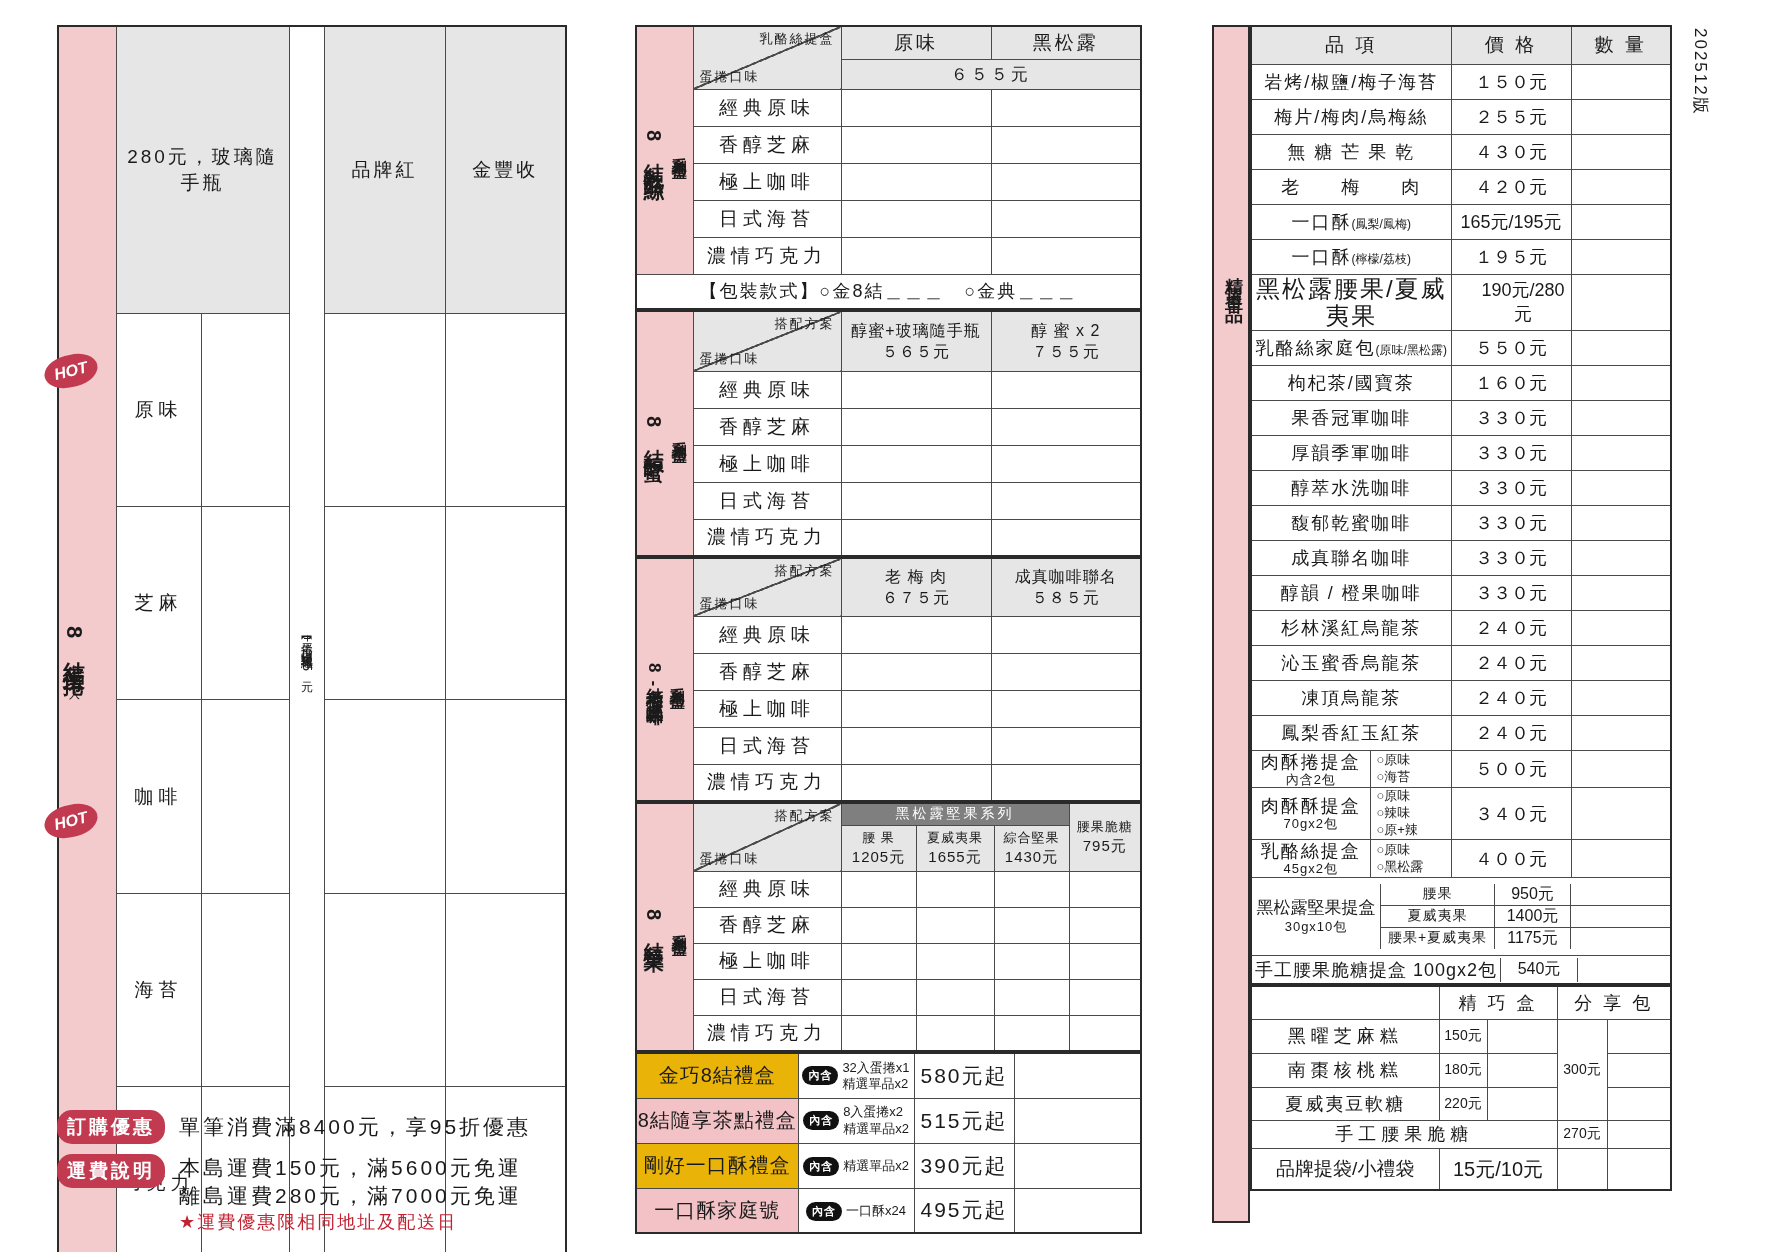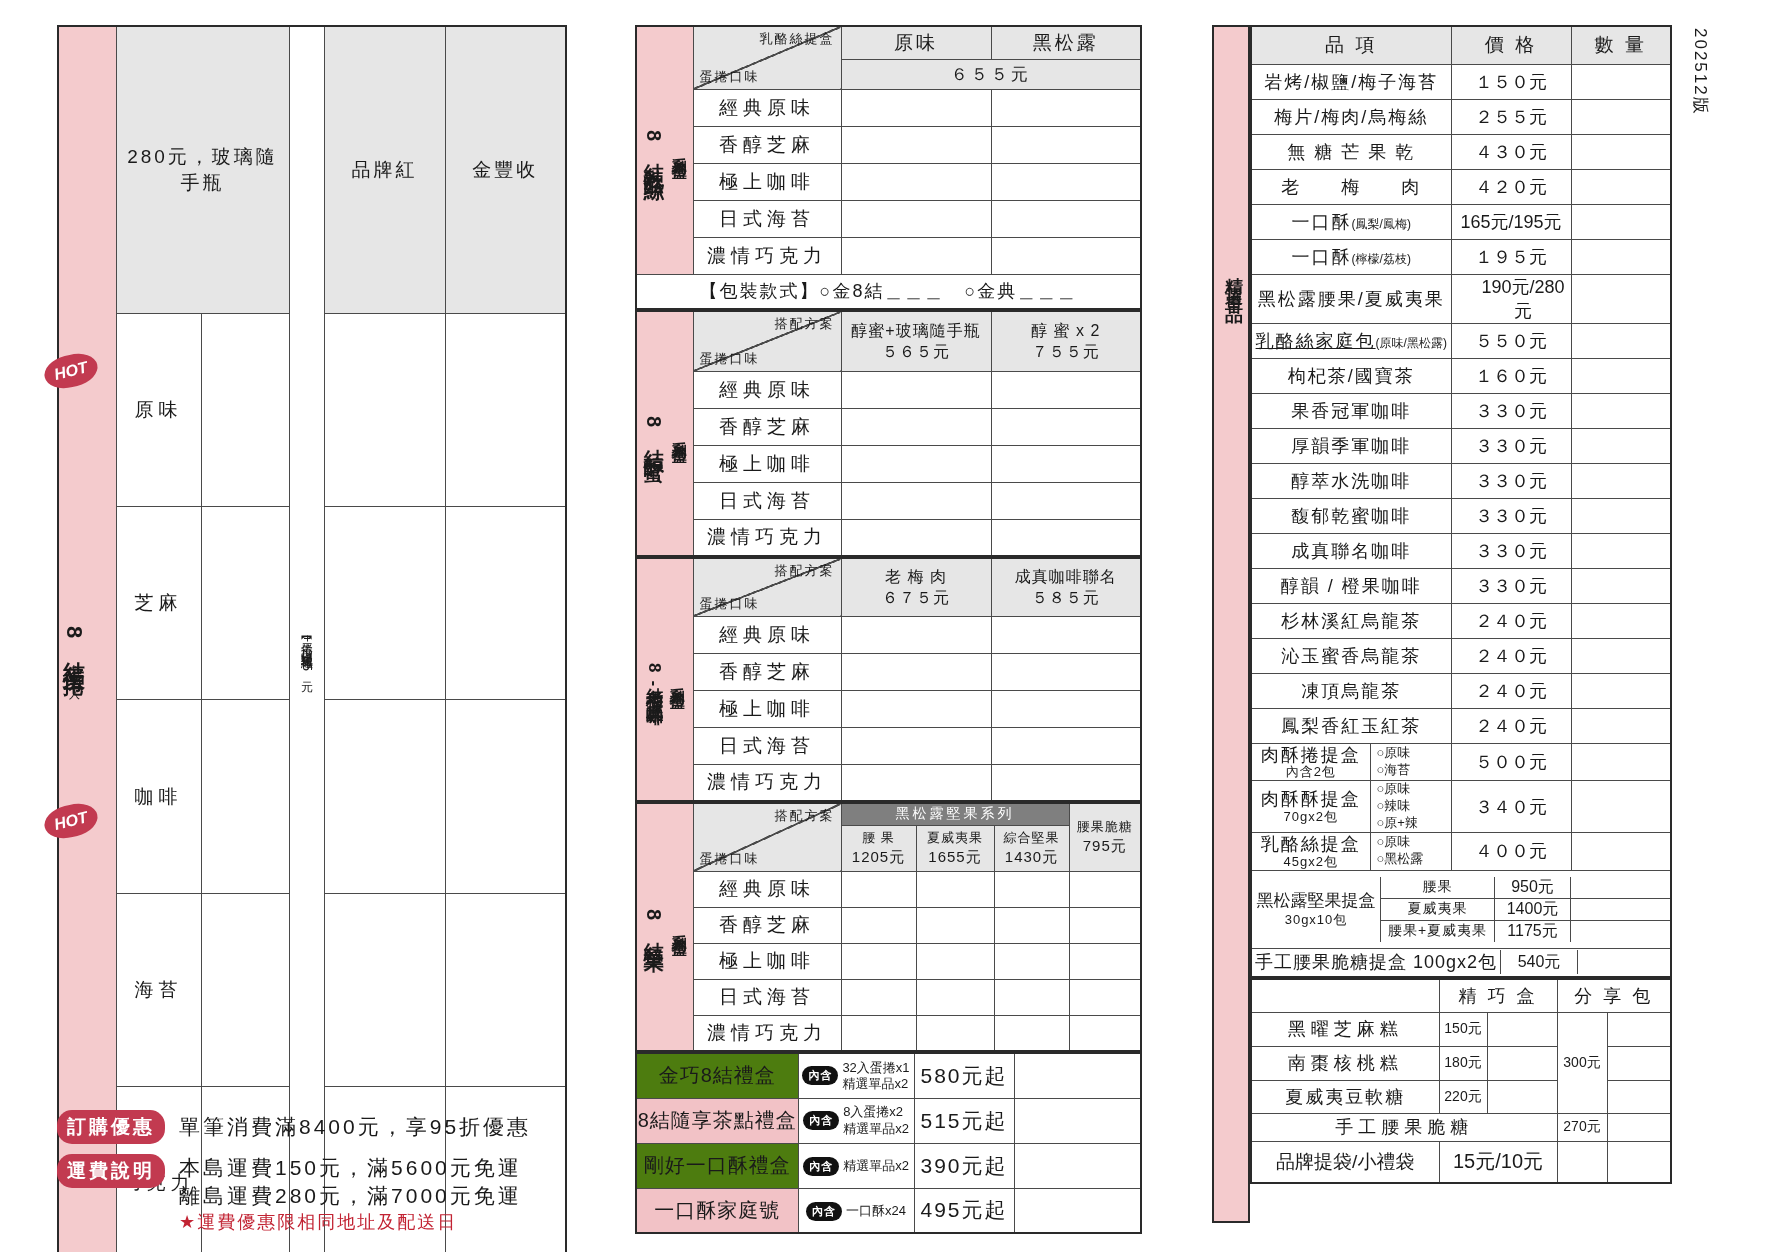--- a/index.html
+++ b/index.html
@@ -28,21 +28,21 @@
   .badge{position:absolute;background:#c23a50;color:#fff;font-weight:bold;font-style:italic;
          border-radius:50%/55%;transform:rotate(-14deg);display:flex;align-items:center;justify-content:center;}
   .hotbadge{width:54px;height:32px;font-size:16px;}
   .pillbadge{display:inline-block;background:#c23a50;color:#fff;font-weight:bold;border-radius:15px;
              padding:4px 10px;font-size:19px;letter-spacing:3px;}
   .note-line{font-size:21px;letter-spacing:3px;margin-left:14px;}
   .star{color:#c22333;font-size:18px;letter-spacing:2px;}
   .contains-pill{display:inline-block;background:#111;color:#fff;border-radius:10px;font-size:11px;
                  padding:2px 6px;letter-spacing:1px;font-weight:bold;vertical-align:middle;}
   .ct-txt{display:inline-block;font-size:13px;text-align:left;white-space:pre-line;vertical-align:middle;margin-left:4px;line-height:1.25;}
-  .pinkcell{background:#4d7c0f;font-size:20px;letter-spacing:1px;}
+  .pinkcell{background:#eab308;font-size:20px;letter-spacing:1px;}
   tr.alt .pinkcell{background:#f2c2c6;}
   .price-big{font-size:21px;letter-spacing:2px;}
   
   .cellflex{display:flex;height:100%;align-items:stretch;position:relative;}
   .cf-main{flex:1;display:flex;flex-direction:column;justify-content:center;line-height:1.15;}
   .opts{width:74px;border-left:1px solid #4a4a4a;display:flex;align-items:center;justify-content:flex-start;
         font-size:13px;white-space:pre-line;text-align:left;padding-left:6px;line-height:1.3;}
   .opts:empty{display:none;}
   .sub{font-size:12px;letter-spacing:0;}
   .sub2{font-size:13px;letter-spacing:1px;}
@@ -558,39 +558,39 @@
                 <div class="q"></div>
                 <div class="q"></div>
               </div>
             </td>
         </tr>
           <tr style="height:35px" class="qty2">
           <td>
             <div class="cellflex">
 
               <div class="cf-main">
-                  <div><span style="font-size:18px;letter-spacing:2px;">黑松露腰果/夏威夷果</span><span class="sub"></span></div>
+                  <div><span style="font-size:24px;letter-spacing:2px;">黑松露腰果/夏威夷果</span><span class="sub"></span></div>
                 </div>
 
             </div>
           </td>
           <td style="font-size:18px;padding-left:24px;">190元/280元</td>
           <td>
               <div class="qwrap">
                 <div class="q"></div>
                 <div class="q"></div>
               </div>
             </td>
         </tr>
           <tr style="height:35px" class="qty2">
           <td>
             <div class="cellflex">
 
               <div class="cf-main">
-                  <div><span style="font-size:18px;letter-spacing:2px;text-decoration:underline;">乳酪絲家庭包</span><span class="sub">(原味/黑松露)</span></div>
+                  <div><span style="font-size:18px;letter-spacing:2px;">乳酪絲家庭包</span><span class="sub">(原味/黑松露)</span></div>
                 </div>
 
             </div>
           </td>
           <td style="font-size:18px;">５５０元</td>
           <td>
               <div class="qwrap">
                 <div class="q"></div>
                 <div class="q"></div>
               </div>

